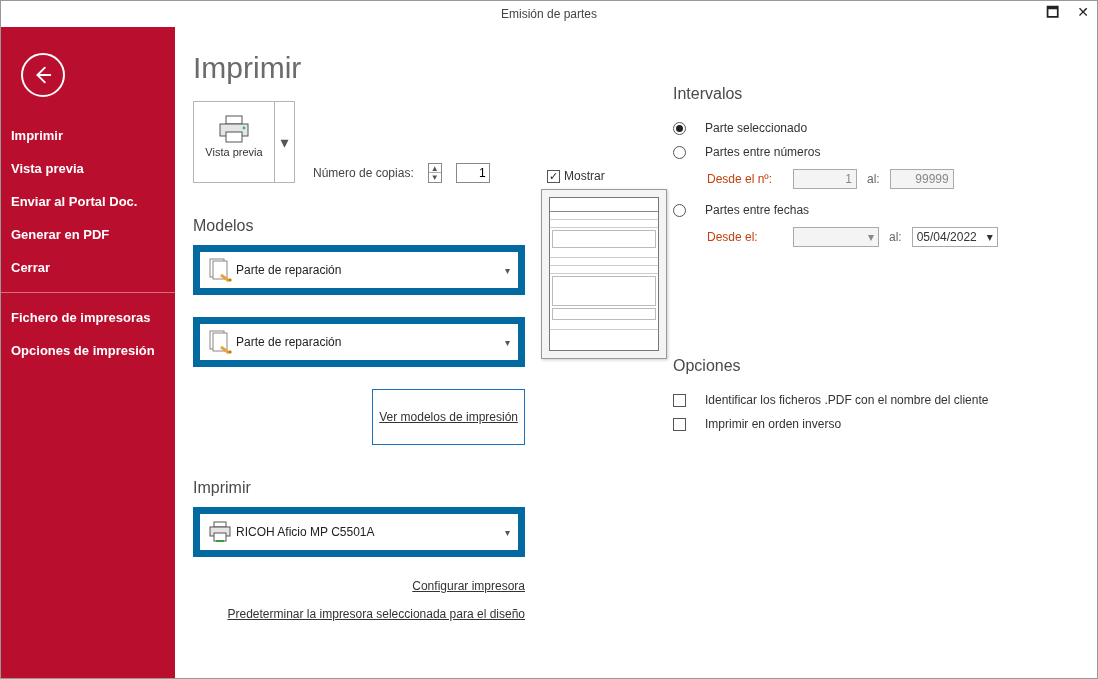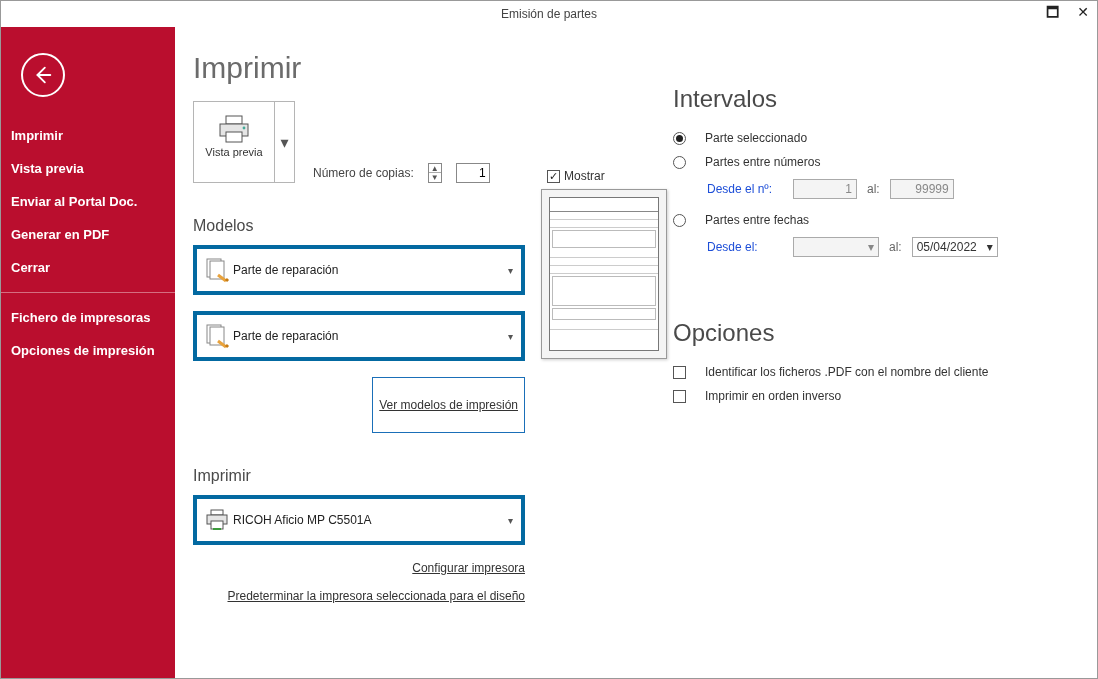--- a/index.html
+++ b/index.html
@@ -172,29 +172,29 @@
 }
 
 .modelos-row {
   display: flex;
   gap: 16px;
 }
 .modelos-col {
   width: 332px;
 }
 .combo {
-  border: 4px solid #0369a1;
+  border: 7px solid #0369a1;
   height: 50px;
   display: flex;
   align-items: center;
   padding: 0 8px 0 6px;
   font-size: 12px;
   background: #fff;
   cursor: pointer;
-  margin-bottom: 16px;
+  margin-bottom: 22px;
 }
 .combo .icon-slot {
   width: 28px;
   display: flex;
   align-items: center;
   justify-content: center;
 }
 .combo .label { flex: 1; padding-left: 2px; color: #222; }
 .combo .caret { font-size: 10px; color: #555; }
 
@@ -254,21 +254,21 @@
 .doc-preview .page .hdr { height:14px; border-bottom:1px solid #888; }
 
 .right-col {
   position: absolute;
   left: 498px;
   top: 18px;
   width: 380px;
   font-size: 12px;
 }
 .right-col h2 {
-  font-size: 24px;
+  font-size: 16px;
   font-weight: 400;
   color: #4a4a4a;
   margin: 40px 0 18px 0;
 }
 
 .radio-line, .check-line {
   display: flex;
   align-items: center;
   gap: 19px;
   margin: 10px 0;
@@ -290,21 +290,21 @@
 }
 
 .sub-row {
   margin-left: 34px;
   display: flex;
   align-items: center;
   gap: 10px;
   color: #666;
   margin-top: 6px;
 }
-.sub-row label { color: #1d4ed8; width: 76px; }
+.sub-row label { color: #c2410c; width: 76px; }
 .num-input {
   width: 64px; height: 20px;
   border: 1px solid #aaa;
   text-align: right;
   padding: 0 4px;
   font-size: 12px;
   color: #888;
   background: #f4f4f4;
 }
 .date-select {
@@ -496,21 +496,21 @@
             <span></span>
               <span>▾</span>
           </span>
           <span>al:</span>
           <span class="date-select filled">
             <span>05/04/2022</span>
             <span>▾</span>
           </span>
         </div>
 
-        <h2 style="margin-top:62px;">Opciones</h2>
+        <h2 style="margin-top:110px;">Opciones</h2>
 
         <div class="check-line">
           <span class="check-box"></span>
           <span>Identificar los ficheros .PDF con el nombre del cliente</span>
         </div>
         <div class="check-line">
           <span class="check-box"></span>
           <span>Imprimir en orden inverso</span>
         </div>
       </div>

